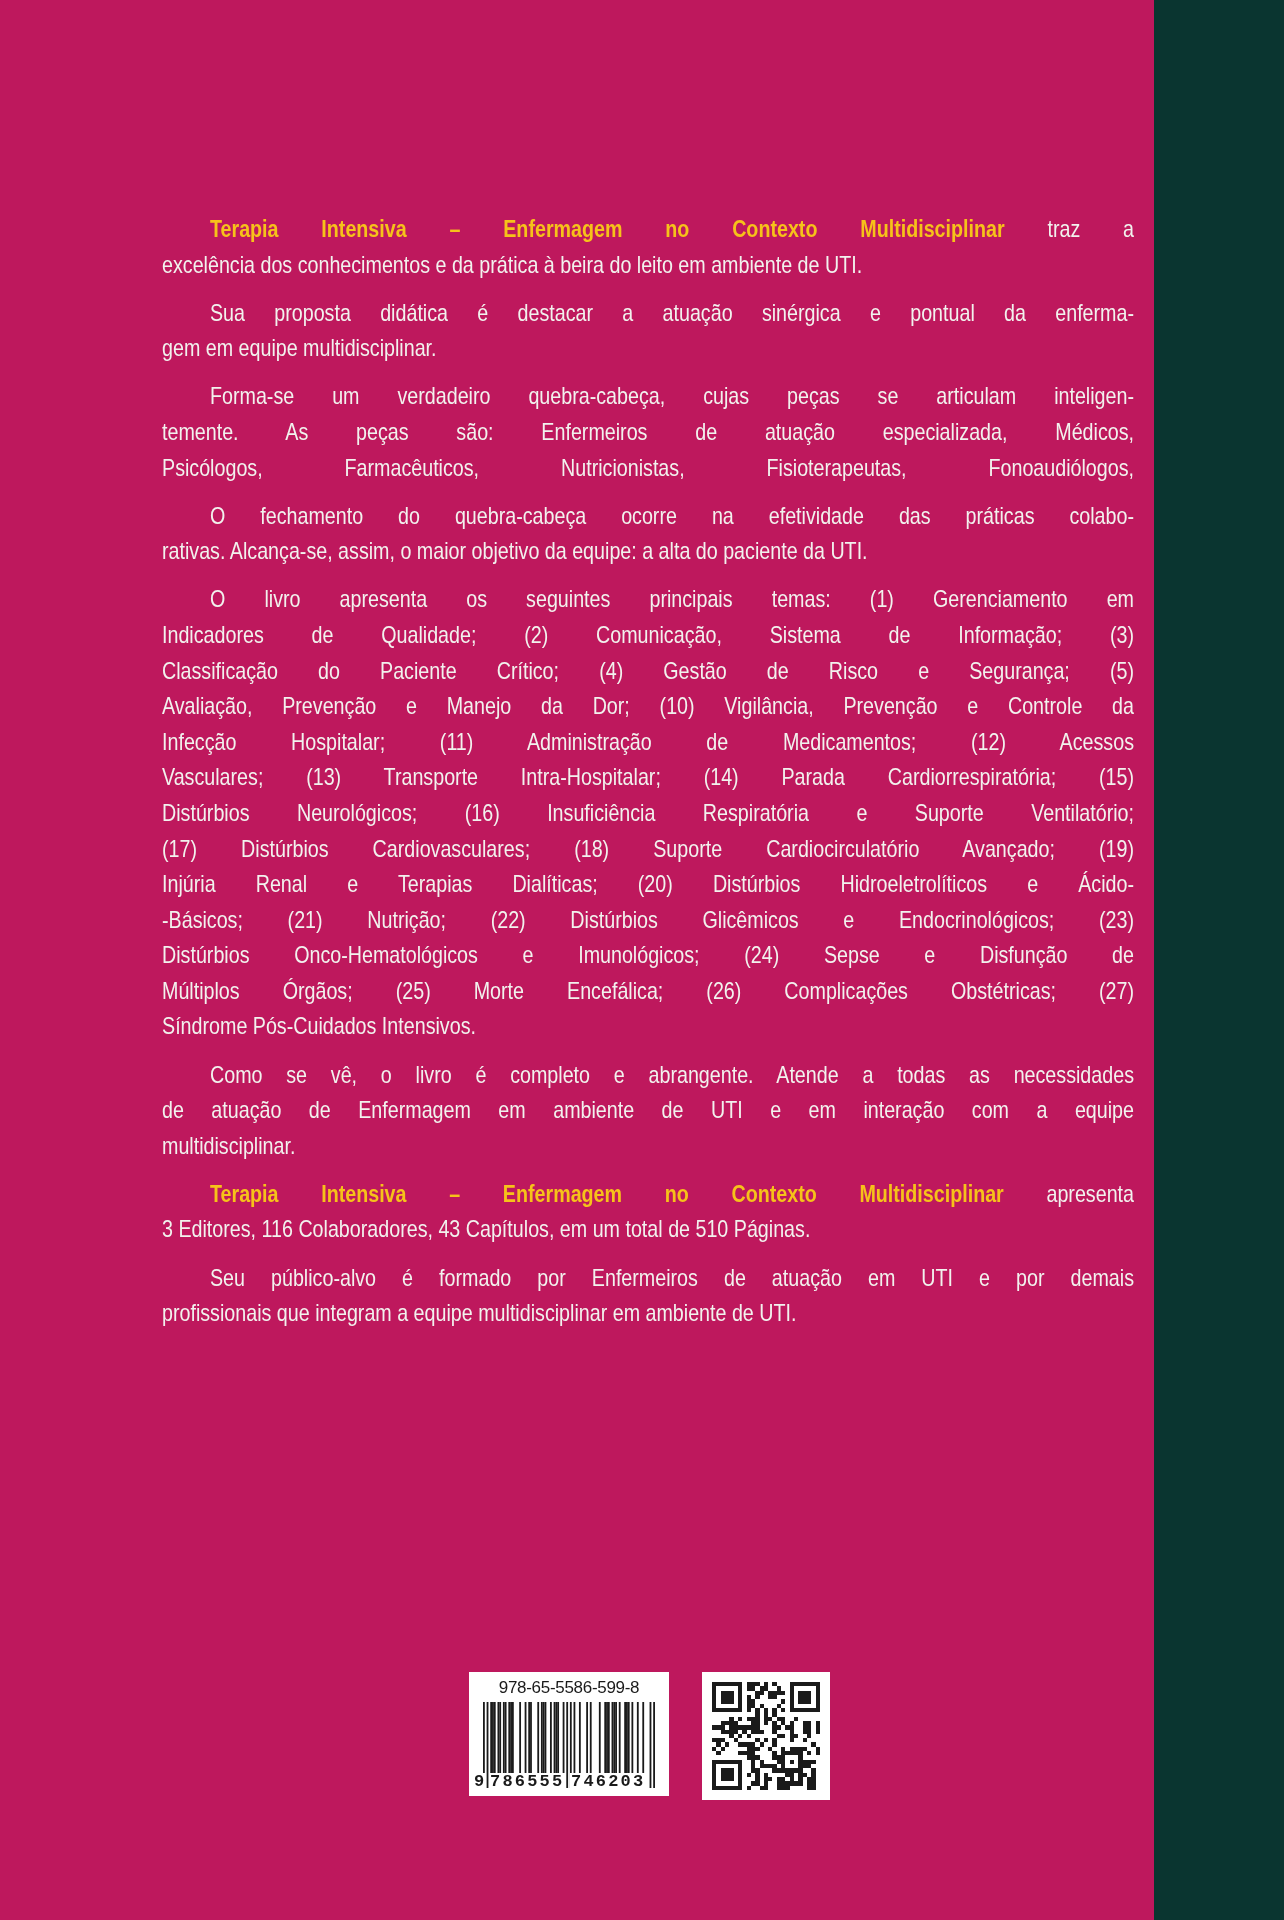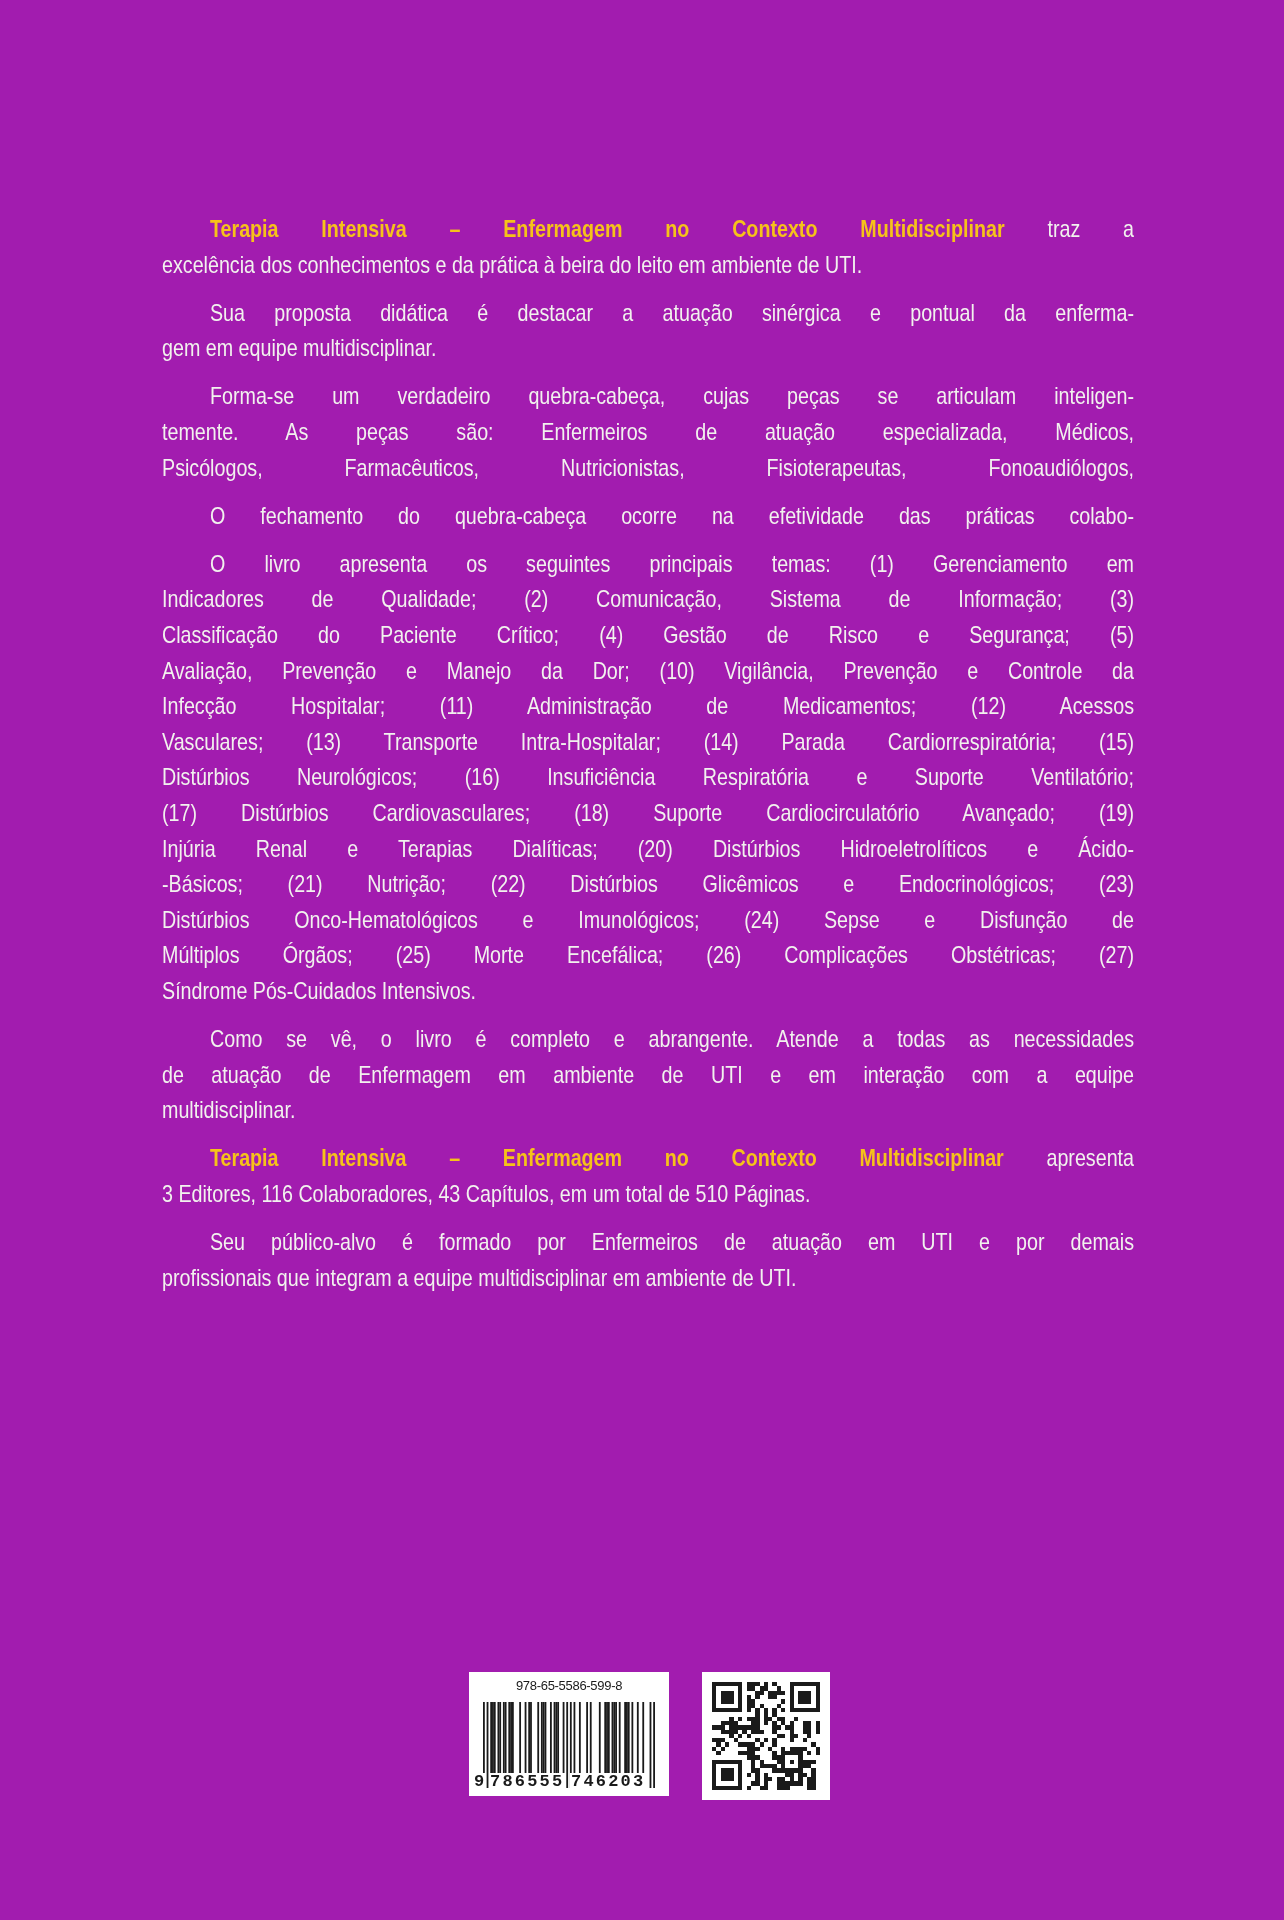--- a/index.html
+++ b/index.html
@@ -10,22 +10,22 @@
     width: 1284px;
     height: 1920px;
     background: #0a3530;
     position: relative;
     overflow: hidden;
     font-family: "Liberation Sans", "DejaVu Sans", sans-serif;
   }
   .cover {
     position: absolute;
     left: 0; top: 0;
-    width: 1284px; height: 1920px;
-    background: #a21caf;
+    width: 1154px; height: 1920px;
+    background: #be185d;
   }
   .text-column {
     position: absolute;
     left: 162px;
     top: 211px;
     width: 972px;
   }
   .para {
     margin: 0 0 12.5px 0;
   }
@@ -66,21 +66,21 @@
     top: 1672px;
     width: 200px;
     height: 124px;
     background: #ffffff;
   }
   .isbn-top {
     position: absolute;
     left: 0; right: 0;
     top: 6px;
     text-align: center;
-    font-size: 13px;
+    font-size: 17px;
     color: #1a1a1a;
     letter-spacing: -0.3px;
     font-family: "Liberation Sans", sans-serif;
   }
   .bars {
     position: absolute;
     left: 14px;
     top: 30px;
     width: 172px;
     height: 86px;
@@ -145,20 +145,23 @@
         <div class="line">
           <span class="line-inner" style="width: 1185.37px; box-sizing: border-box;"><span>temente. As peças são: Enfermeiros de atuação especializada, Médicos,</span></span>
         </div>
         <div class="line">
           <span class="line-inner" style="width: 1185.37px; box-sizing: border-box;"><span>Psicólogos, Farmacêuticos, Nutricionistas, Fisioterapeutas, Fonoaudiólogos,</span></span>
         </div>
       </div>
       <div class="para">
         <div class="line indent">
           <span class="line-inner" style="width: 1185.37px; box-sizing: border-box;"><span>O fechamento do quebra-cabeça ocorre na efetividade das práticas colabo-</span></span>
+        </div>
+        <div class="line last">
+          <span class="line-inner" style="width: 1185.37px; box-sizing: border-box;"><span>rativas. Alcança-se, assim, o maior objetivo da equipe: a alta do paciente da UTI.</span></span>
         </div>
       </div>
       <div class="para">
         <div class="line indent">
           <span class="line-inner" style="width: 1185.37px; box-sizing: border-box;"><span>O livro apresenta os seguintes principais temas: (1) Gerenciamento em</span></span>
         </div>
         <div class="line">
           <span class="line-inner" style="width: 1185.37px; box-sizing: border-box;"><span>Indicadores de Qualidade; (2) Comunicação, Sistema de Informação; (3)</span></span>
         </div>
         <div class="line">

